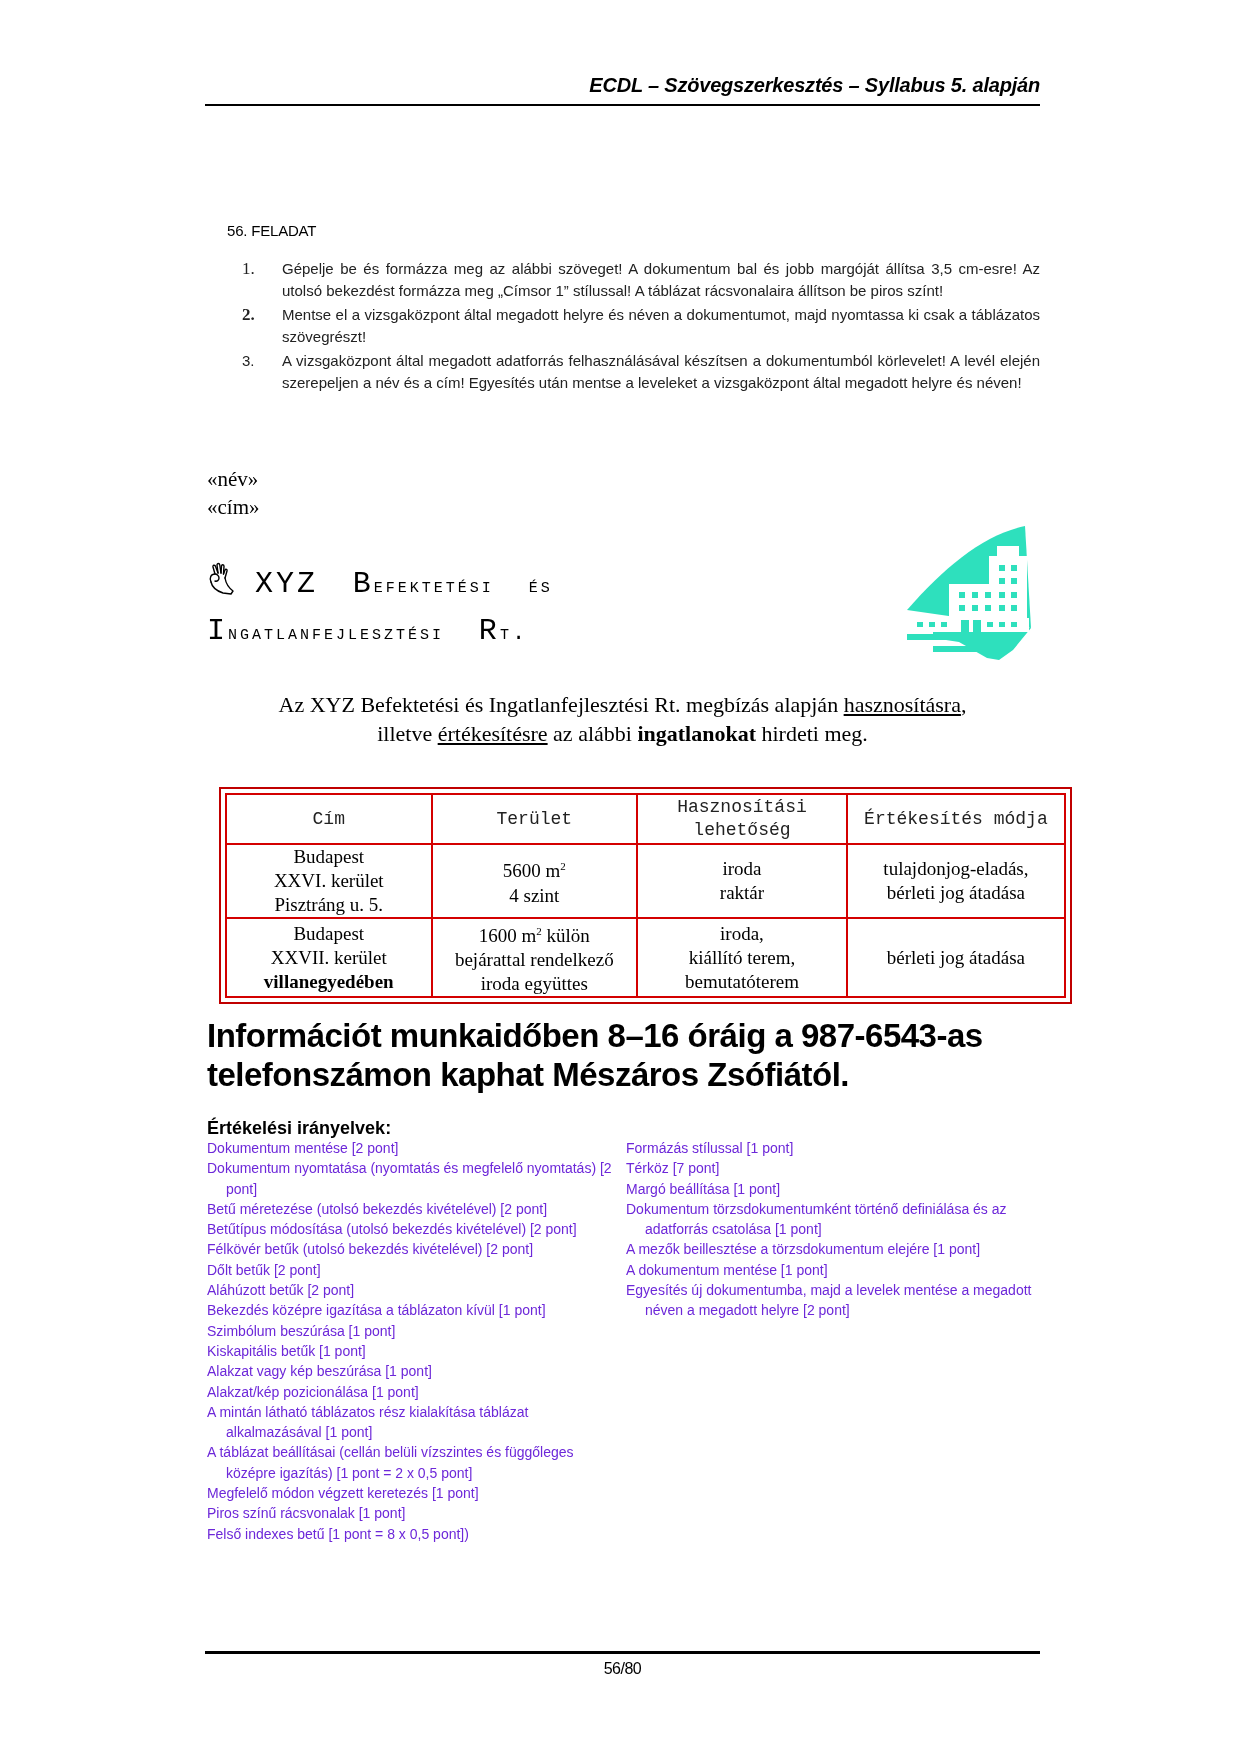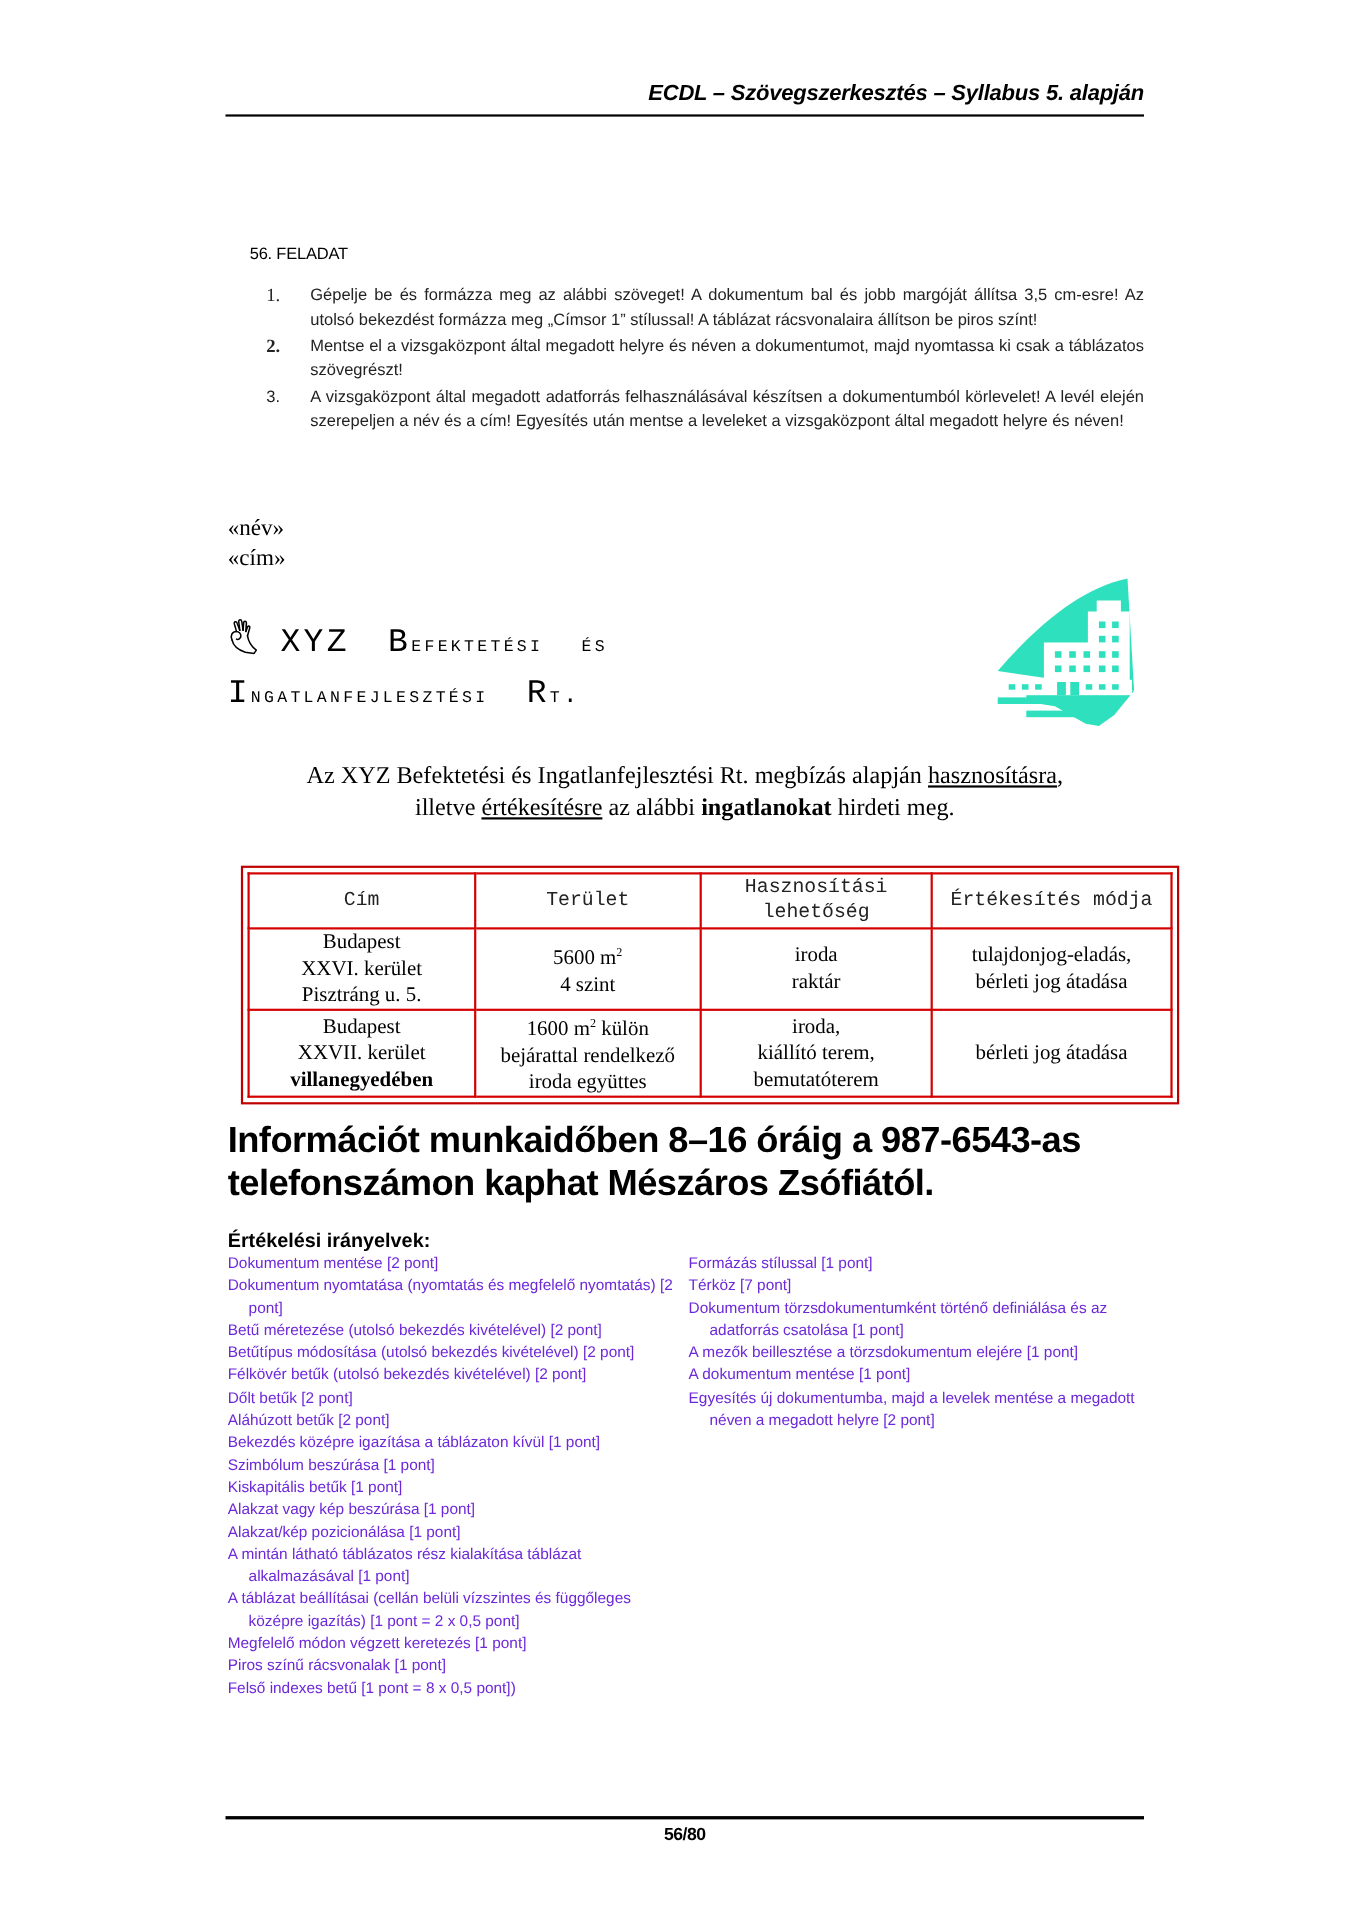--- a/index.html
+++ b/index.html
@@ -40,21 +40,21 @@
 
   #closing { position:absolute; left:207px; top:1016px; width:840px; font-family:"Liberation Sans", sans-serif; font-weight:bold; font-size:33px; line-height:39px; letter-spacing:-0.5px; }
 
   #grading-title { position:absolute; left:207px; top:1118px; font-family:"Liberation Sans", sans-serif; font-weight:bold; font-size:18px; }
   .grade-col { position:absolute; top:1138px; margin:0; padding:0; list-style:none; font-family:"Liberation Sans", sans-serif; font-size:14px; line-height:20.3px; color:#6d28d9; }
   #grade-left { left:207px; width:420px; }
   #grade-right { left:626px; width:430px; }
   .grade-col li { padding-left:19px; text-indent:-19px; }
 
   #footer-rule { position:absolute; left:205px; top:1651px; width:835px; border-top:3px solid #000; }
-  #page-number { position:absolute; left:205px; top:1660px; width:835px; text-align:center; font-family:"Liberation Sans", sans-serif; font-weight:bold; font-size:16px; letter-spacing:-0.5px; }
+  #page-number { position:absolute; left:205px; top:1660px; width:835px; text-align:center; font-family:"Liberation Sans", sans-serif; font-weight:normal; font-size:16px; letter-spacing:-0.5px; }
 </style>
 </head>
 <body>
 
 <div id="header">
   <span id="header-title">ECDL – Szövegszerkesztés – Syllabus 5. alapján</span>
 </div>
 
 <div id="task-title">56. FELADAT</div>
 
@@ -217,20 +217,21 @@
   <li>A mintán látható táblázatos rész kialakítása táblázat alkalmazásával [1 pont]</li>
   <li>A táblázat beállításai (cellán belüli vízszintes és függőleges középre igazítás) [1 pont = 2 x 0,5 pont]</li>
   <li>Megfelelő módon végzett keretezés [1 pont]</li>
   <li>Piros színű rácsvonalak [1 pont]</li>
   <li>Felső indexes betű [1 pont = 8 x 0,5 pont])</li>
 </ul>
 
 <ul id="grade-right" class="grade-col">
   <li>Formázás stílussal [1 pont]</li>
   <li>Térköz [7 pont]</li>
+  <li>Margó beállítása [1 pont]</li>
   <li>Dokumentum törzsdokumentumként történő definiálása és az adatforrás csatolása [1 pont]</li>
   <li>A mezők beillesztése a törzsdokumentum elejére [1 pont]</li>
   <li>A dokumentum mentése [1 pont]</li>
   <li>Egyesítés új dokumentumba, majd a levelek mentése a megadott néven a megadott helyre [2 pont]</li>
 </ul>
 
 <div id="footer-rule"></div>
 <div id="page-number">56/80</div>
 
 </body></html>

